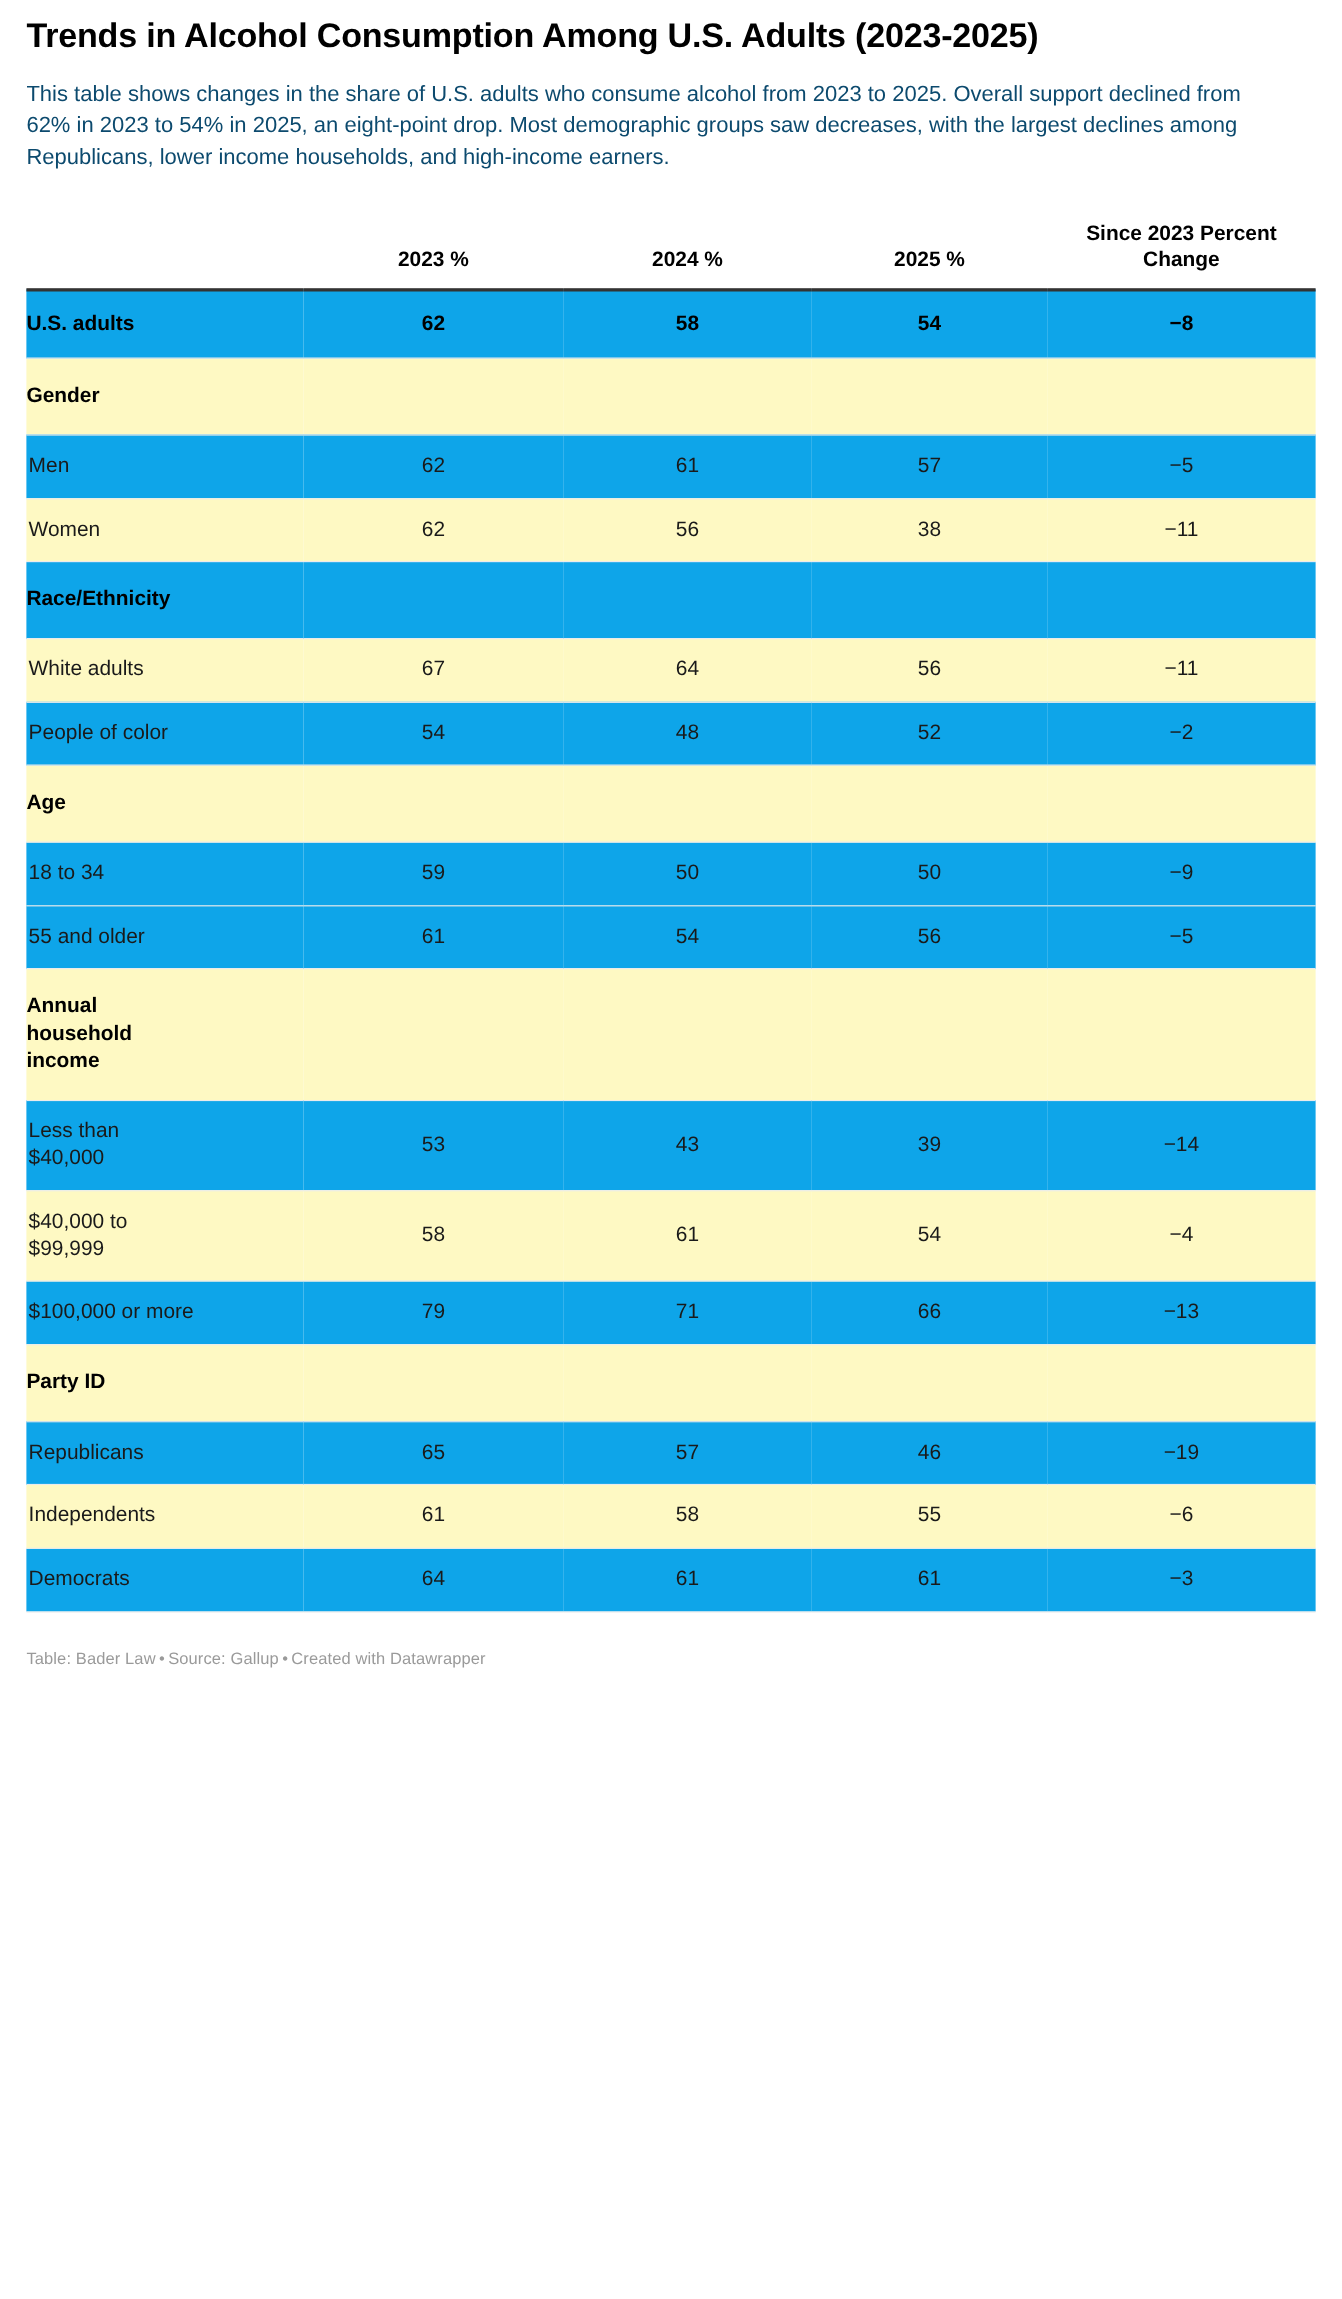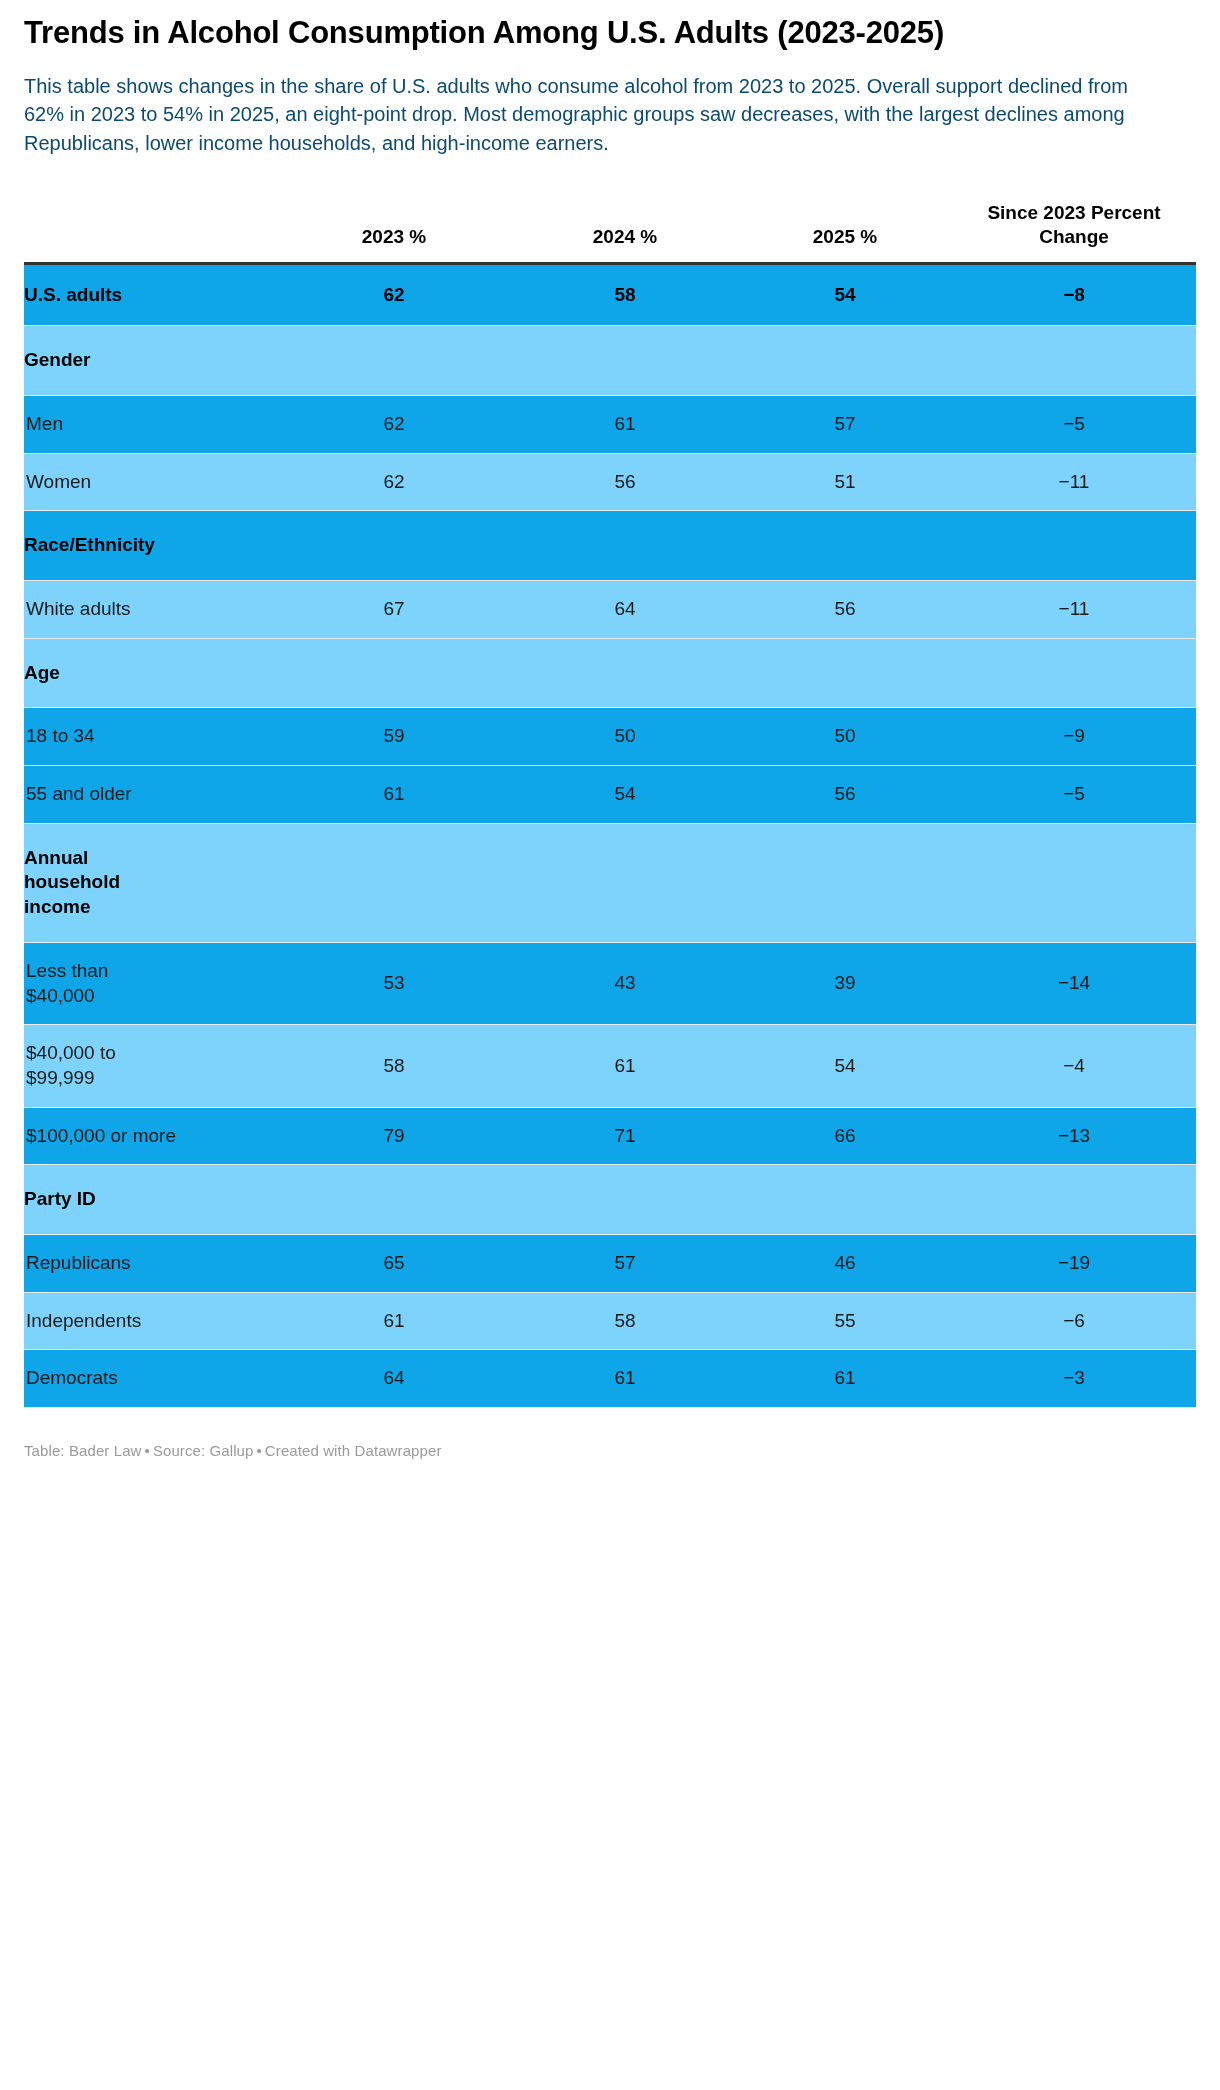--- a/index.html
+++ b/index.html
@@ -73,21 +73,21 @@
     color: #1a1a1a;
     padding: 16px 0;
     line-height: 1.3;
     border-bottom: 1px solid #ebebeb;
     vertical-align: middle;
   }
   tbody td.td-label { text-align: left; padding-left: 2px; }
   tbody td.td-num   { text-align: center; }
   tbody td.td-change{ text-align: center; }
 
-  tbody tr.row-stripe td { background: #7dd3fc; }
+  tbody tr.row-stripe td { background: #fef9c3; }
   tbody tr.row-plain  td { background: #0ea5e9; }
 
   tbody tr.row-total td {
     font-weight: 700;
     color: #000000;
     padding: 18px 0;
   }
 
   tbody tr.row-group td {
     font-weight: 700;
@@ -161,37 +161,44 @@
             <td class="td-label">Men</td>
             <td class="td-num">62</td>
             <td class="td-num">61</td>
             <td class="td-num">57</td>
             <td class="td-change">−5</td>
           </tr>
           <tr class="row-stripe">
             <td class="td-label">Women</td>
             <td class="td-num">62</td>
             <td class="td-num">56</td>
-            <td class="td-num">51</td>
+            <td class="td-num">38</td>
             <td class="td-change">−11</td>
           </tr>
           <tr class="row-plain row-group">
             <td class="td-label">Race/Ethnicity</td>
             <td class="td-num"></td>
             <td class="td-num"></td>
             <td class="td-num"></td>
             <td class="td-change"></td>
           </tr>
           <tr class="row-stripe">
             <td class="td-label">White adults</td>
             <td class="td-num">67</td>
             <td class="td-num">64</td>
             <td class="td-num">56</td>
             <td class="td-change">−11</td>
           </tr>
+          <tr class="row-plain">
+            <td class="td-label">People of color</td>
+            <td class="td-num">54</td>
+            <td class="td-num">48</td>
+            <td class="td-num">52</td>
+            <td class="td-change">−2</td>
+          </tr>
           <tr class="row-stripe row-group">
             <td class="td-label">Age</td>
             <td class="td-num"></td>
             <td class="td-num"></td>
             <td class="td-num"></td>
             <td class="td-change"></td>
           </tr>
           <tr class="row-plain">
             <td class="td-label">18 to 34</td>
             <td class="td-num">59</td>

